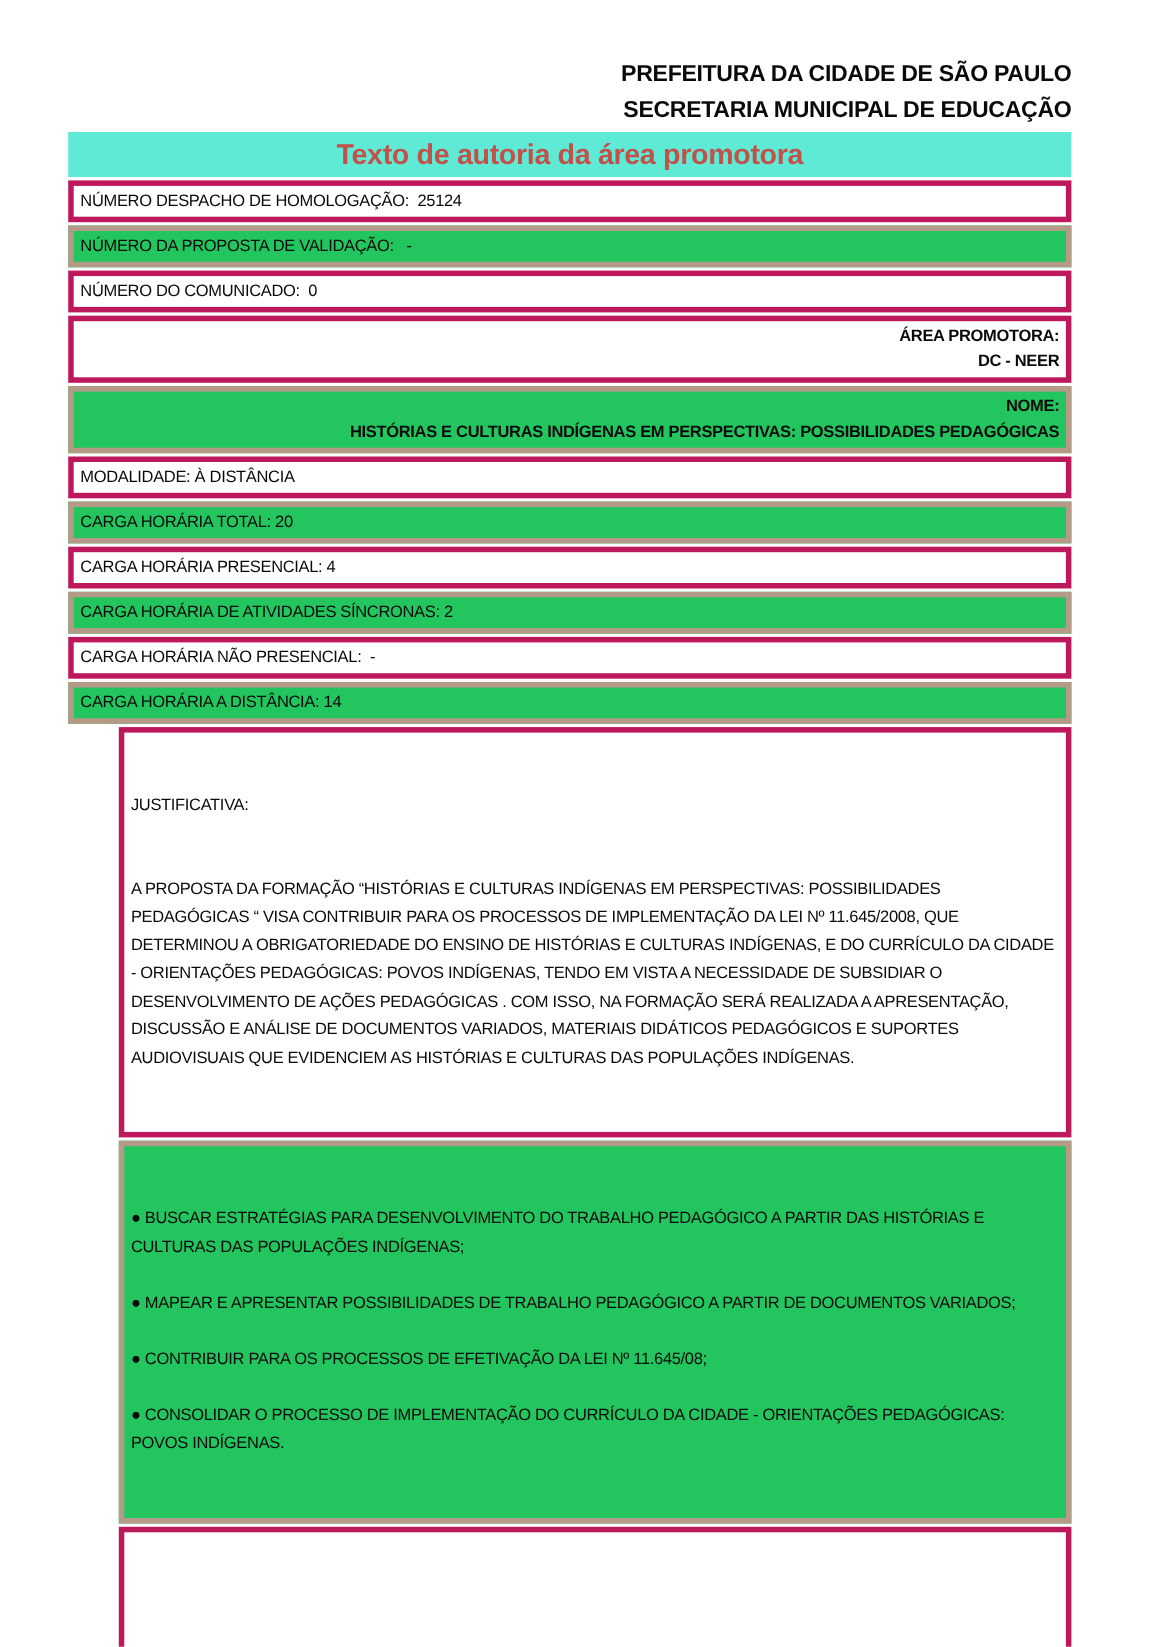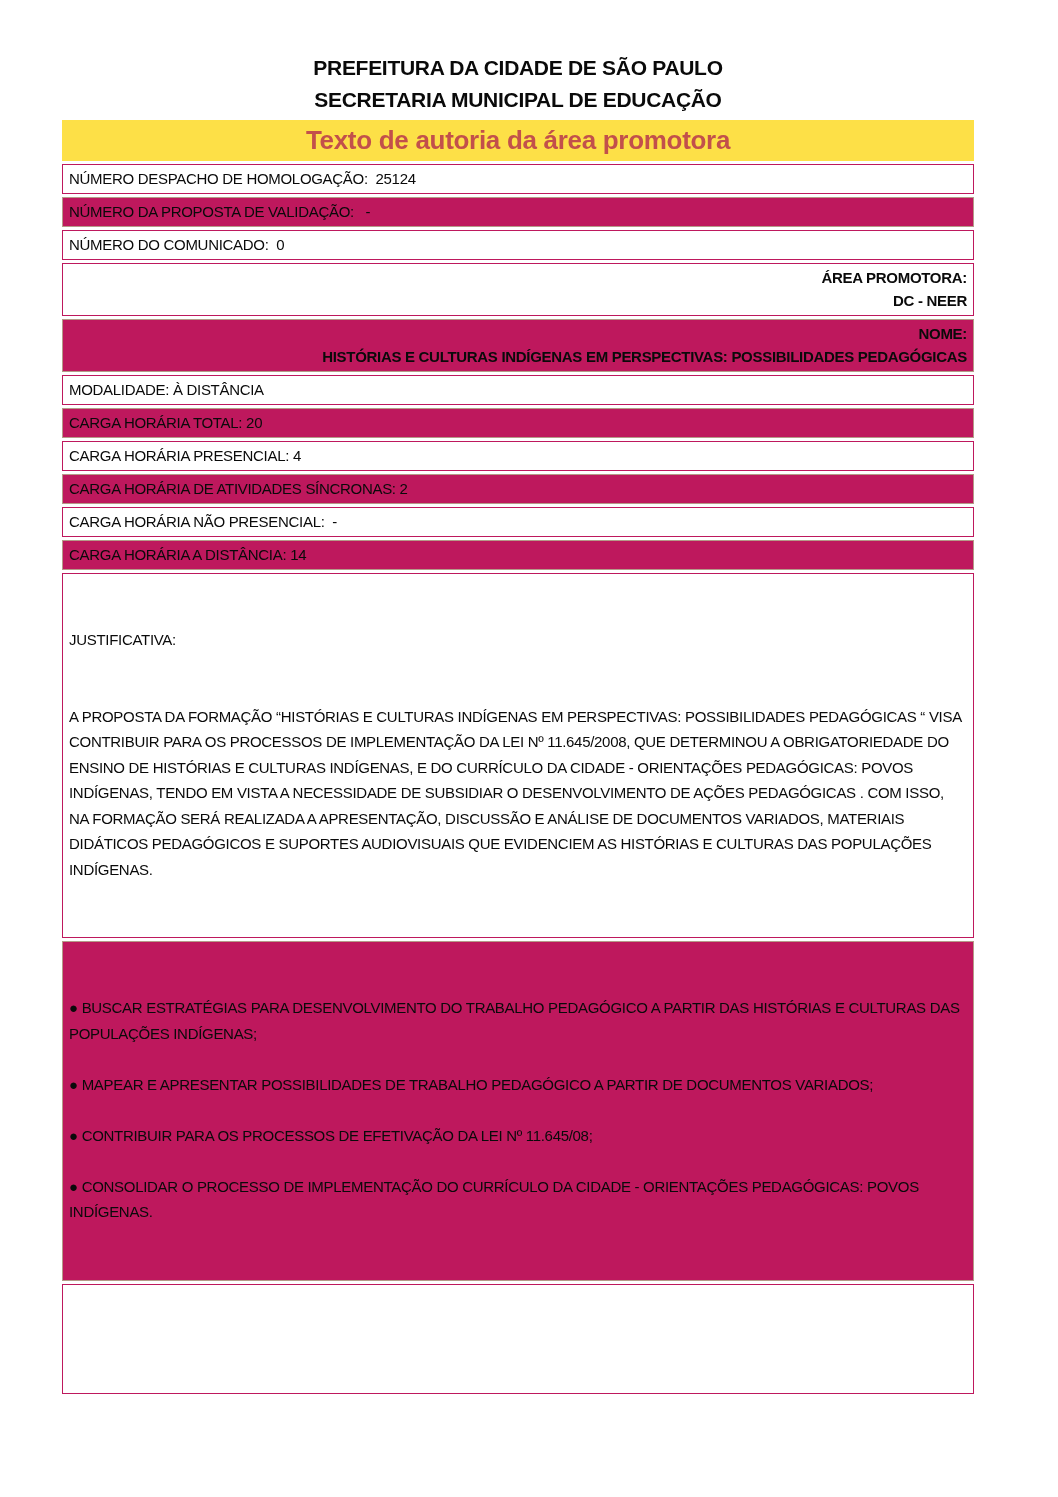--- a/index.html
+++ b/index.html
@@ -16,67 +16,68 @@
     overflow: hidden;
   }
   .page {
     position: absolute;
     left: 62px;
     top: 52px;
     width: 912px;
   }
   
   .doc-header {
-    text-align: center;
+    text-align: right;
     font-weight: bold;
     letter-spacing: -0.3px;
   }
   .org-line {
     font-size: 21px;
     line-height: 32px;
     white-space: pre-wrap;
   }
   .form-title {
     font-size: 24px;
     line-height: 36px;
     white-space: pre-wrap;
   }
   .banner {
     margin-top: 4px;
     height: 41px;
-    background: #fde047;
+    background: #5eead4;
     display: flex;
     align-items: center;
     justify-content: center;
     font-weight: bold;
     font-size: 26px;
     letter-spacing: -0.3px;
     color: #C2504B;
     white-space: pre-wrap;
   }
   
   .rows { margin-top: 0; }
   .row {
     margin-top: 3px;
-    border: 1px solid #be185d;
+    border: 5px solid #be185d;
     background: #ffffff;
     padding: 2px 6px 3px 6px;
     font-size: 15px;
     line-height: 23px;
     letter-spacing: -0.3px;
     white-space: pre-wrap;
   }
   .row.peach {
-    background: #be185d;
+    background: #22c55e;
     border-color: #B59A88;
   }
   .row.bold { font-weight: bold; text-align: right; }
   .row.section {
     line-height: 25.5px;
     padding: 2px 6px 4px 6px;
+    margin-left: 46px;
   }
   .sec-title, .sec-body { white-space: pre-wrap; }
 </style>
 </head>
 <body>
 
 <div class="page">
 
   <div class="doc-header">
     <div class="org-line">PREFEITURA DA CIDADE DE SÃO PAULO</div>

